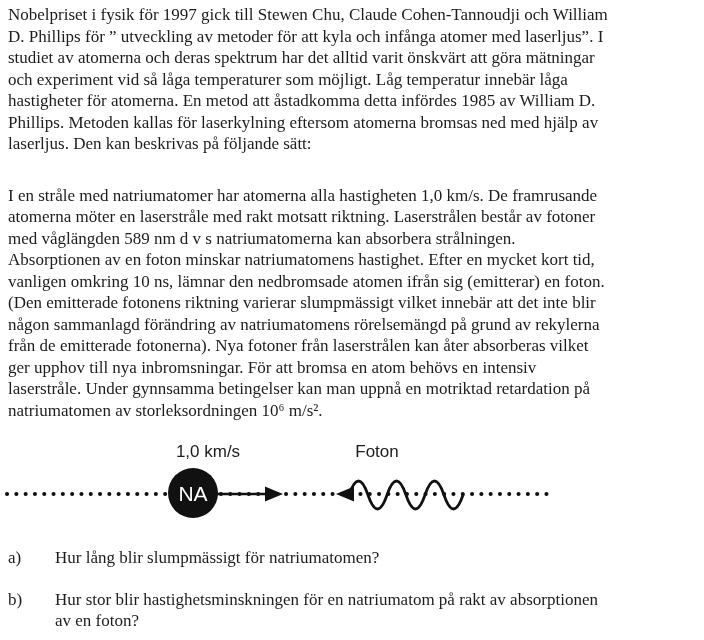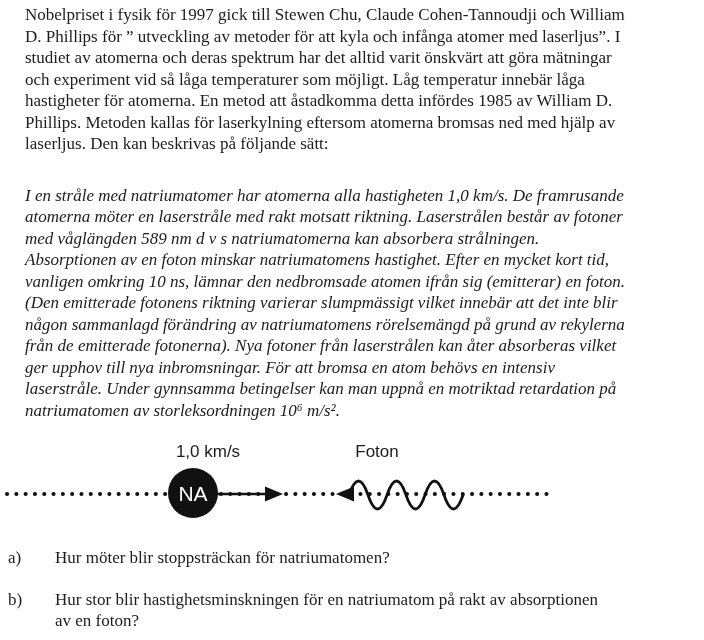--- a/index.html
+++ b/index.html
@@ -9,25 +9,25 @@
     height: 640px;
     background: #ffffff;
     font-family: "Liberation Serif", "DejaVu Serif", serif;
     color: #1c1c1c;
     overflow: hidden;
   }
   .para {
     white-space: pre;
     font-size: 17px;
     line-height: 21.5px;
-    padding-left: 25px;
+    padding-left: 8px;
     margin: 0;
   }
   .para-intro { padding-top: 4px; }
-  .para-desc  { margin-top: 30px; font-style: italic; }
+  .para-desc  { margin-top: 30px; }
   .diagram-svg {
     display: block;
     margin-top: 14px;
     width: 704px;
     height: 96px;
   }
   .svg-label {
     font-family: "Liberation Sans", "DejaVu Sans", sans-serif;
     font-size: 17px;
     fill: #1c1c1c;
@@ -85,21 +85,21 @@
     <circle cx="193" cy="58" r="25" fill="#111111"></circle>
     <text class="atom-text" x="193" y="65.5" text-anchor="middle">NA</text>
 
     <polygon points="336,59 354,51.5 354,66.5" fill="#111111"></polygon>
     <path d="M 349 60 q 9.5 -28 19 0 t 19 0 t 19 0 t 19 0 t 19 0 t 19 0" fill="none" stroke="#111111" stroke-width="2.8" stroke-linecap="round"></path>
   </svg>
 
   <div class="questions">
     <div class="q-row">
       <span class="q-label">a)</span>
-      <span class="q-text">Hur möter blir stoppsträckan för natriumatomen?</span>
+      <span class="q-text">Hur lång blir slumpmässigt för natriumatomen?</span>
     </div>
     <div class="q-row">
       <span class="q-label">b)</span>
       <span class="q-text">Hur stor blir hastighetsminskningen för en natriumatom på rakt av absorptionen
 av en foton?</span>
     </div>
   </div>
 
 </div>
 

